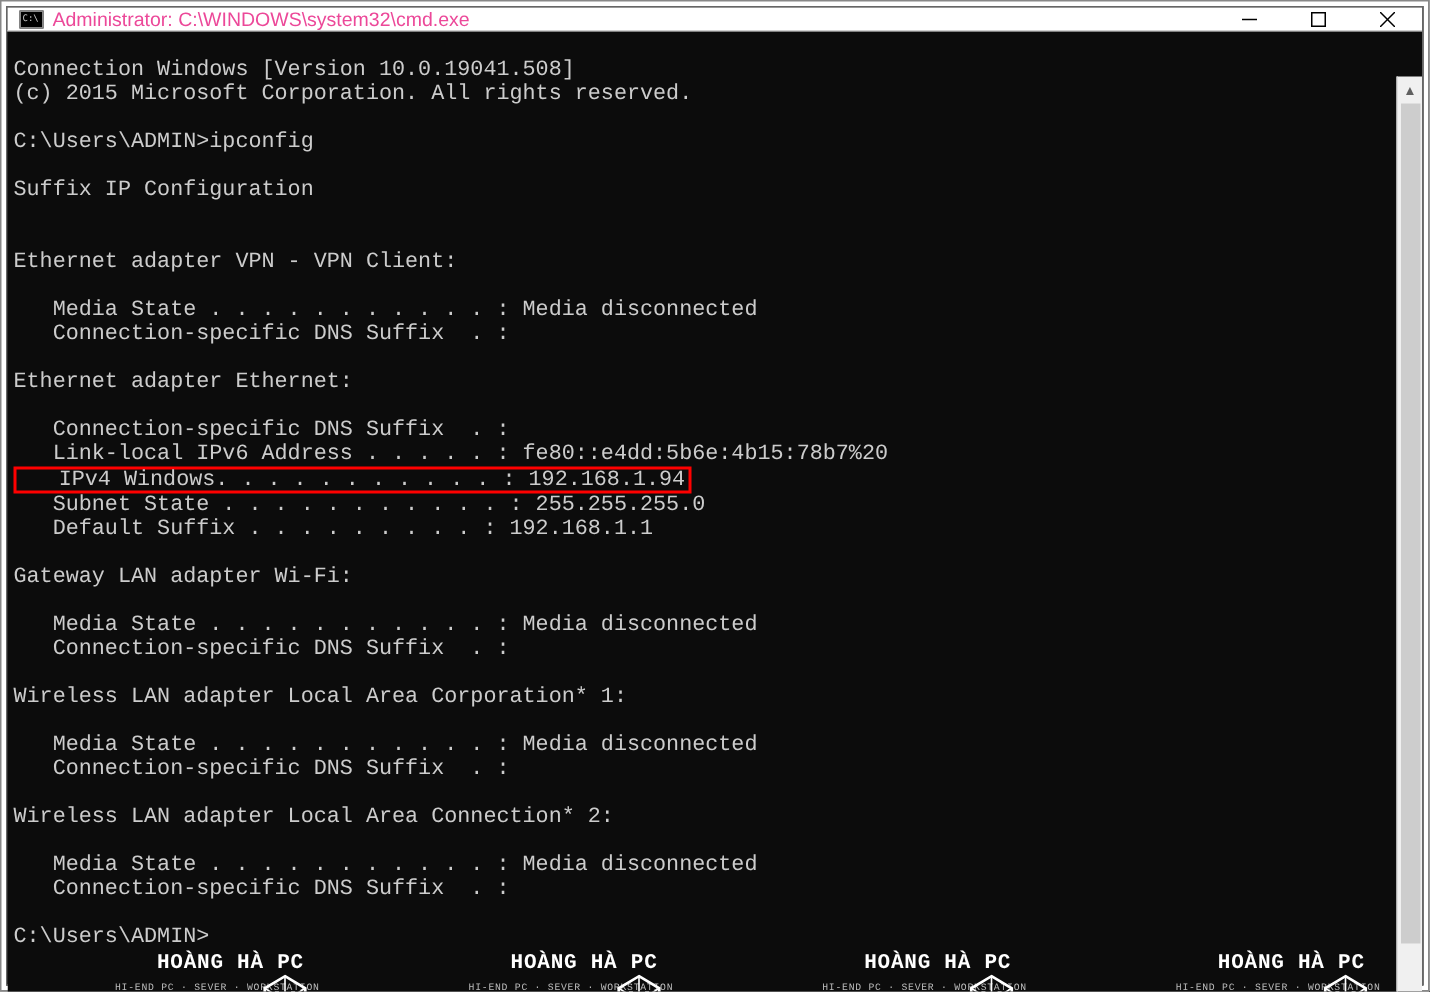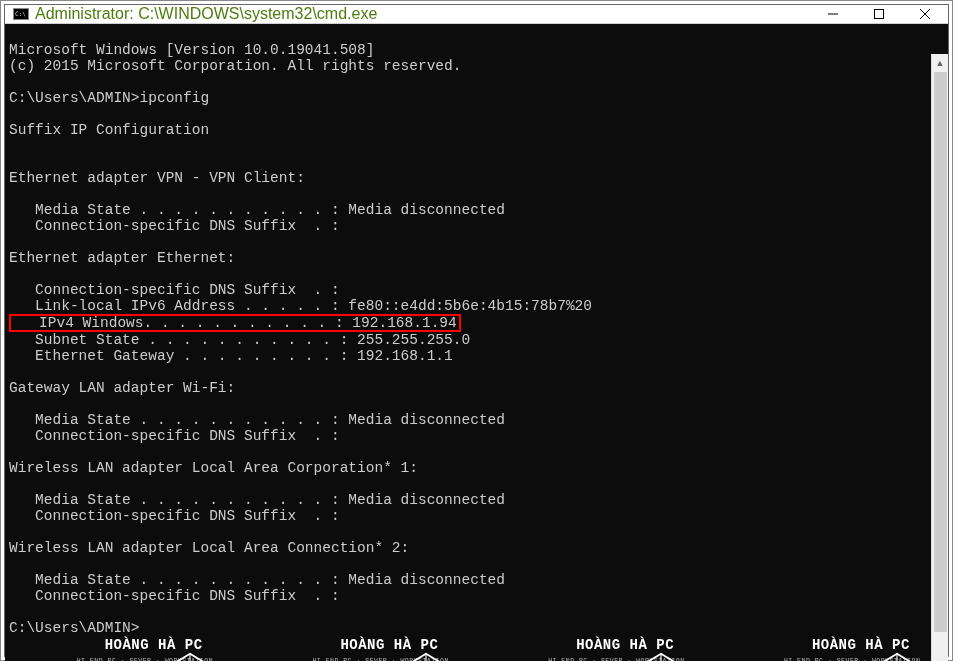--- a/index.html
+++ b/index.html
@@ -2,21 +2,21 @@
 <html><head>
   <meta charset="utf-8">
   <style>
     * { margin: 0; padding: 0; box-sizing: border-box; }
     body { font-family: "Segoe UI", Tahoma, sans-serif; background: #f0f0f0; width: 953px; height: 661px; overflow: hidden; }
     .outer-border { border: 1px solid #888; width: 953px; height: 661px; background: #fff; padding: 3px; }
     .window { width: 100%; height: 100%; border: 1px solid #666; display: flex; flex-direction: column; background: #000; }
     .titlebar { background: #fff; height: 30px; display: flex; align-items: center; border-bottom: 1px solid #d0d0d0; }
     .titlebar-icon { width: 16px; height: 12px; margin-left: 8px; margin-right: 6px; background: #000; border: 1px solid #888; display: inline-block; position: relative; flex-shrink: 0; }
     .titlebar-icon::before { content: "C:\\"; color: #ccc; font-size: 6px; position: absolute; top: 1px; left: 1px; font-family: monospace; }
-    .titlebar-title { font-size: 16px; color: #4d7c0f; flex: 1; white-space: nowrap; overflow: hidden; }
+    .titlebar-title { font-size: 13px; color: #ec4899; flex: 1; white-space: nowrap; overflow: hidden; }
     .window-controls { display: flex; height: 100%; }
     .win-btn { width: 46px; height: 100%; display: flex; align-items: center; justify-content: center; font-size: 11px; color: #000; cursor: pointer; font-family: "Segoe UI", sans-serif; }
     .win-btn svg { width: 10px; height: 10px; }
     .terminal { flex: 1; background: #0c0c0c; color: #ccc; font-family: Consolas, "Courier New", monospace; font-size: 14.5px; line-height: 16px; padding: 2px 4px; overflow: hidden; position: relative; white-space: pre; }
     .terminal-content { position: relative; }
     .hl { border: 2px solid #ff0000; padding: 0 2px; display: inline-block; line-height: 14px; }
     .scrollbar { position: absolute; right: 0; top: 30px; bottom: 0; width: 17px; background: #f0f0f0; border-left: 1px solid #ddd; }
     .scroll-arrow { width: 100%; height: 17px; display: flex; align-items: center; justify-content: center; color: #606060; font-size: 9px; cursor: pointer; }
     .scroll-thumb { width: 13px; margin: 1px auto; height: 560px; background: #cdcdcd; cursor: pointer; }
     .watermarks { position: absolute; bottom: 14px; left: 0; right: 0; display: flex; justify-content: space-around; pointer-events: none; }
@@ -52,40 +52,40 @@
           <svg viewBox="0 0 10 10">
               <line x1="0" y1="0" x2="10" y2="10" stroke="#000" stroke-width="1"></line>
               <line x1="10" y1="0" x2="0" y2="10" stroke="#000" stroke-width="1"></line>
             </svg>
         </div>
       </div>
     </div>
     <div class="scrollbar-container">
       <div class="terminal-wrap">
         <div class="terminal">
-<div class="terminal-content"><span>Microsoft Windows [Version 10.0.19041.508]</span>
+<div class="terminal-content"><span>Connection Windows [Version 10.0.19041.508]</span>
 <span>(c) 2015 Microsoft Corporation. All rights reserved.</span>
 
 <span>C:\Users\ADMIN&gt;ipconfig</span>
 
 <span>Suffix IP Configuration</span>
 
 
 <span>Ethernet adapter VPN - VPN Client:</span>
 
 <span>   Media State . . . . . . . . . . . : Media disconnected</span>
 <span>   Connection-specific DNS Suffix  . :</span>
 
 <span>Ethernet adapter Ethernet:</span>
 
 <span>   Connection-specific DNS Suffix  . :</span>
 <span>   Link-local IPv6 Address . . . . . : fe80::e4dd:5b6e:4b15:78b7%20</span>
 <span class="hl">   IPv4 Windows. . . . . . . . . . . : 192.168.1.94</span>
 <span>   Subnet State . . . . . . . . . . . : 255.255.255.0</span>
-<span>   Ethernet Gateway . . . . . . . . . : 192.168.1.1</span>
+<span>   Default Suffix . . . . . . . . . : 192.168.1.1</span>
 
 <span>Gateway LAN adapter Wi-Fi:</span>
 
 <span>   Media State . . . . . . . . . . . : Media disconnected</span>
 <span>   Connection-specific DNS Suffix  . :</span>
 
 <span>Wireless LAN adapter Local Area Corporation* 1:</span>
 
 <span>   Media State . . . . . . . . . . . : Media disconnected</span>
 <span>   Connection-specific DNS Suffix  . :</span>

